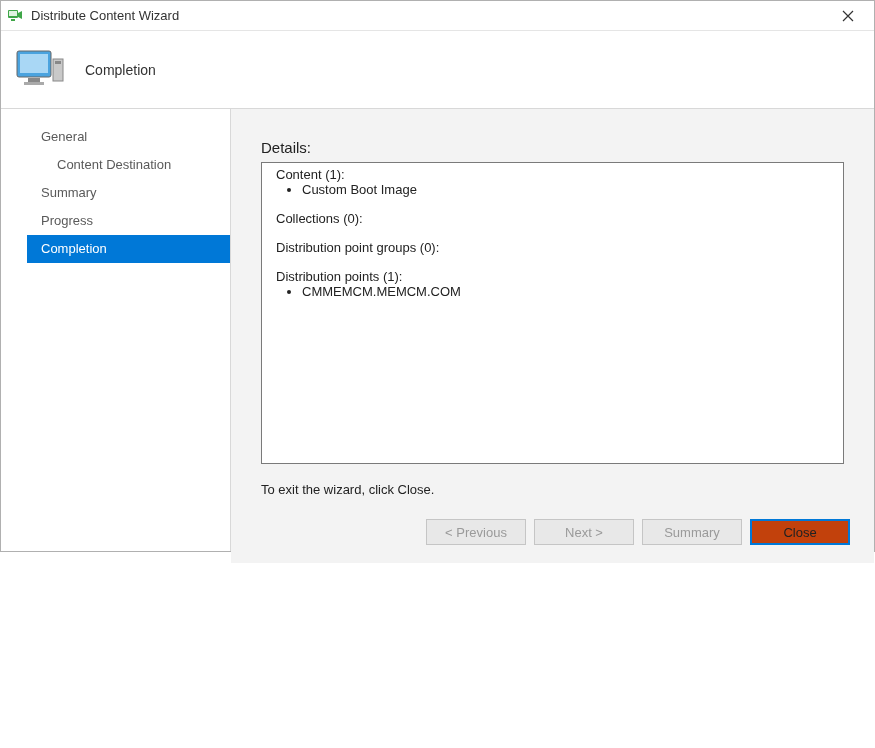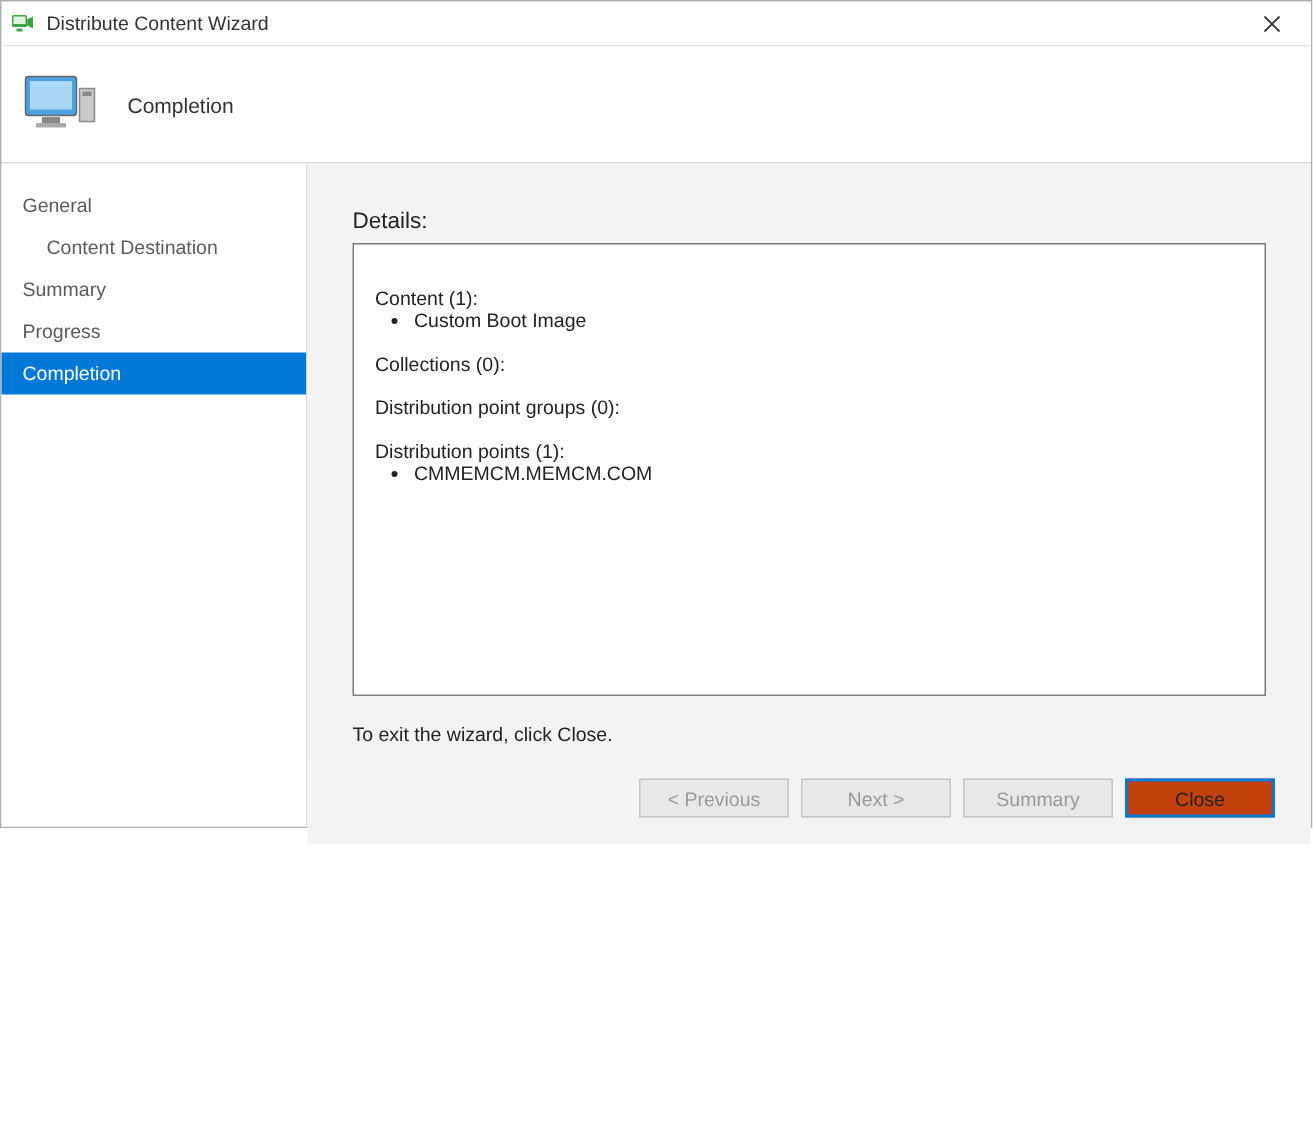--- a/index.html
+++ b/index.html
@@ -63,20 +63,21 @@
       justify-content: center;
     }
     .header-title {
       font-size: 14px;
       color: #333;
     }
     .body {
       flex: 1;
       display: flex;
       min-height: 0;
+      margin-left: 26px;
     }
     .sidebar {
       width: 204px;
       border-right: 1px solid #d8d8d8;
       padding-top: 14px;
       background: #fff;
     }
     .sidebar-item {
       padding: 4px 14px;
       font-size: 13px;
@@ -120,21 +121,21 @@
     }
     .details-label {
       font-size: 15px;
       color: #222;
       margin-bottom: 6px;
     }
     .details-box {
       background: #fff;
       border: 1px solid #7a7a7a;
       height: 302px;
-      padding: 28px 14px;
+      padding: 4px 14px;
       font-size: 13px;
       color: #222;
       overflow: auto;
     }
     .details-section { margin-bottom: 14px; }
     .details-section-title { }
     .details-section ul { list-style: disc; padding-left: 26px; }
     .exit-text {
       margin-top: 18px;
       font-size: 13px;

